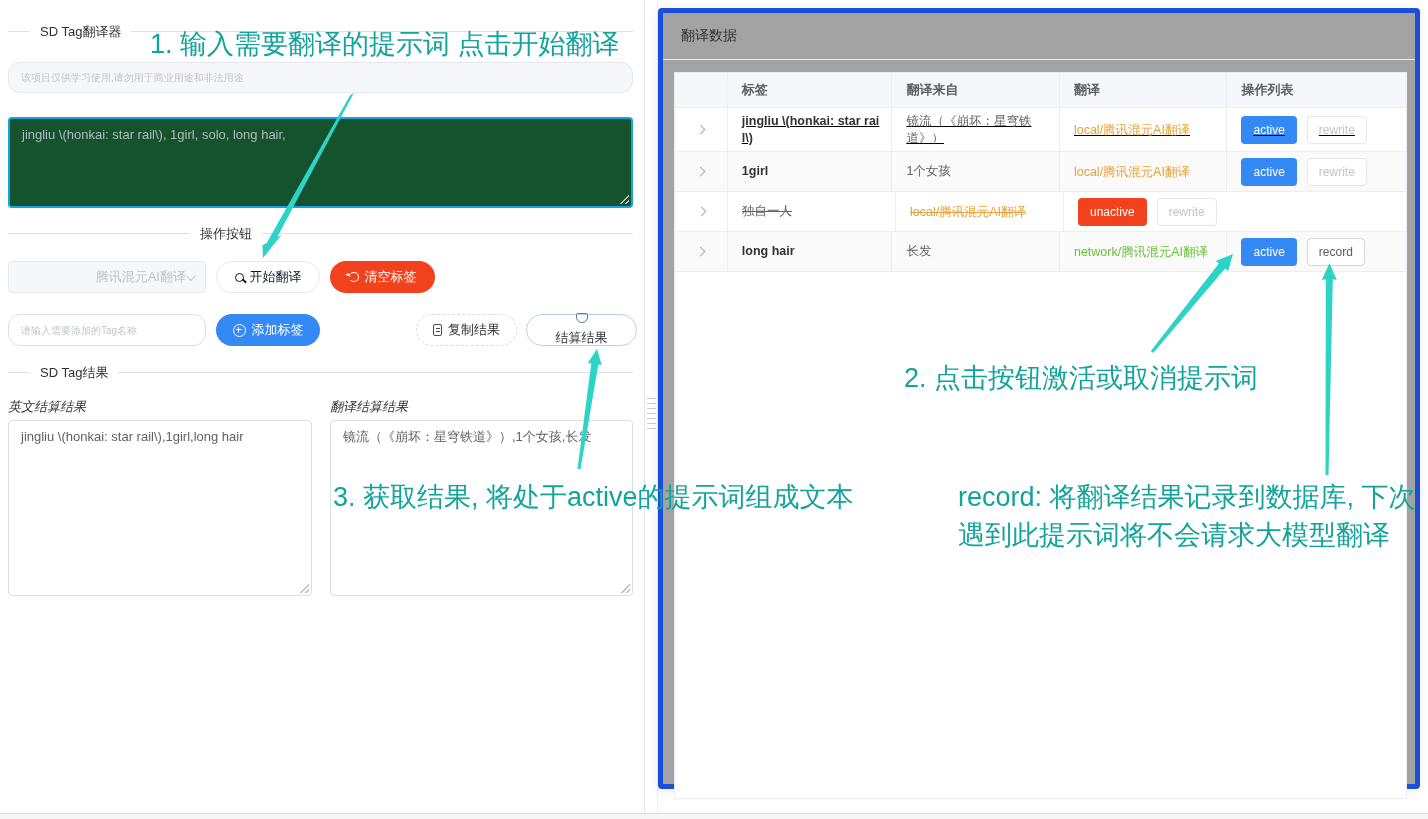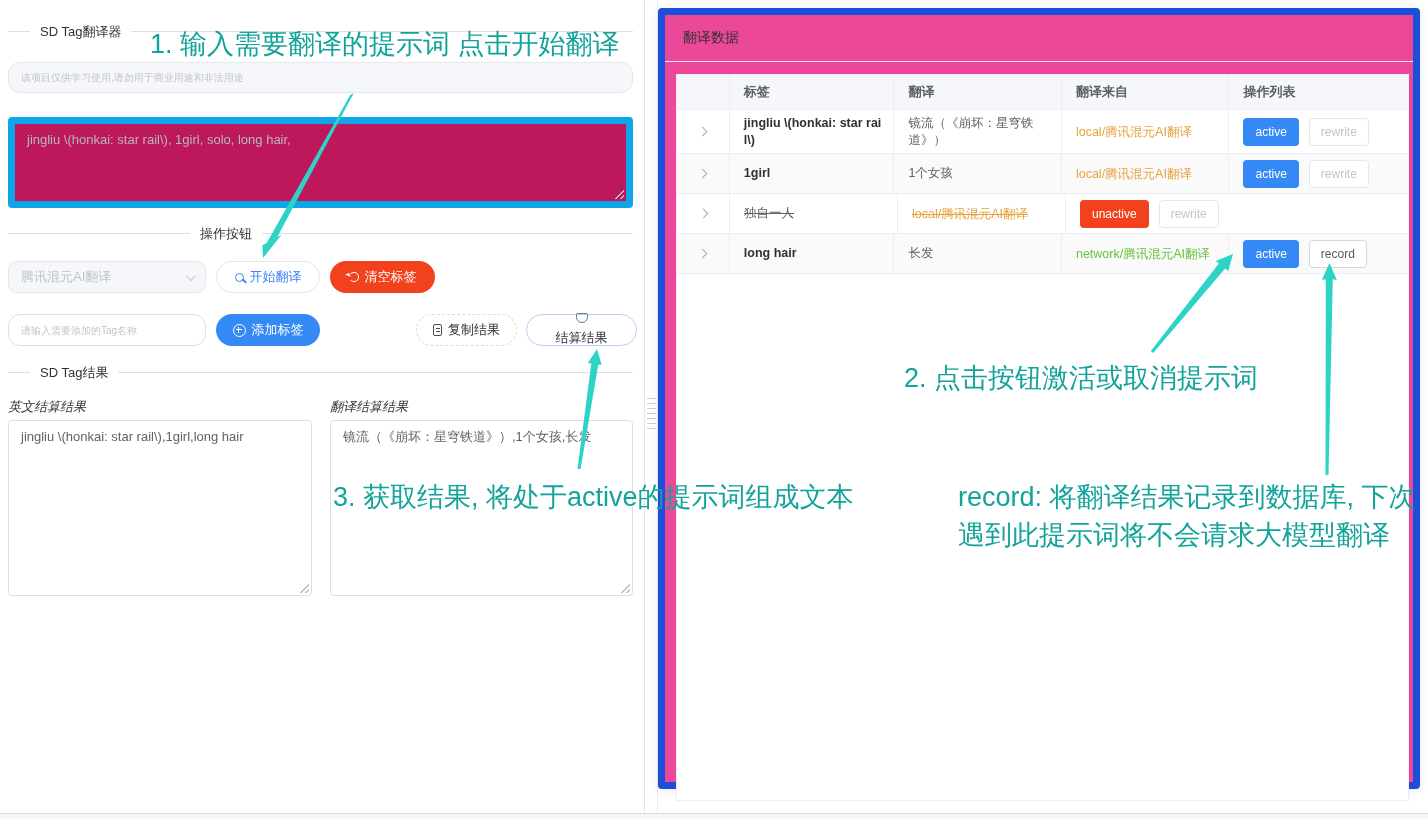--- a/index.html
+++ b/index.html
@@ -13,39 +13,39 @@
   .divider .dtext { position:absolute; top:-10px; background:#fff; padding:0 10px;
     font-size:13px; color:#303133; font-weight:500; white-space:nowrap; line-height:20px; }
   .fld { position:absolute; border-radius:12px; font-size:10px; }
   .fld.gray { background:#f5f7fa; border:1px solid #e4e7ed; }
   .fld.white { background:#fff; border:1px solid #dcdfe6; }
   input.fld { padding:0 12px; outline:none; }
   input.fld::placeholder { color:#c0c4cc; opacity:1; }
   .ta { padding:6px 12px; line-height:19px; resize:none; outline:none; font-family:inherit;
     width:100%; height:100%; background:transparent; border:none; font-size:13px; }
   .tawrap { position:absolute; border-radius:4px; overflow:hidden; }
-  .tawrap.gray { background:#be185d; border:7px solid #0ea5e9; }
+  .tawrap.gray { background:#14532d; border:2px solid #0ea5e9; }
   .tawrap.white { background:#fff; border:1px solid #dcdfe6; }
   .ta.muted { color:#b4b8bf; }
   .ta.dark { color:#606266; }
   .rz { position:absolute; right:2px; bottom:2px; width:10px; height:10px;
     clip-path:polygon(100% 0,100% 100%,0 100%);
     background:repeating-linear-gradient(-45deg,transparent 0 2px,#b9bdc5 2px 3.2px); }
 
   .pill { position:absolute; height:32px; border-radius:16px; display:flex; align-items:center;
     justify-content:center; gap:6px; font-size:13px; cursor:pointer; background:#fff; border:1px solid transparent; }
-  .pill.ghost   { border-color:#e4e7ed; color:#3b82f6; }
+  .pill.ghost   { border-color:#e4e7ed; color:#0f172a; }
   .pill.red     { background:#f1421d; color:#fff; }
   .pill.blue    { background:#3589f5; color:#fff; }
   .pill.dashed  { border:1px dashed #d9dce2; color:#303133; }
   .pill.bordered{ border:1px solid #b9cff3; color:#303133; }
 
   .selectbox { position:absolute; left:8px; top:261px; width:198px; height:32px; background:#f5f7fa;
-    border:1px solid #e4e7ed; border-radius:9px; display:flex; align-items:center;
-    padding:0 12px; font-size:13px; color:#bfc3cb; justify-content:space-between; cursor:pointer; }
+    border:1px solid #e4e7ed; border-radius:4px; display:flex; align-items:center;
+    padding:0 12px; font-size:13px; color:#bfc3cb; justify-content:flex-end; cursor:pointer; }
 
   .lbl { position:absolute; font-size:13px; font-style:italic; color:#303133; }
 
   
   .ic-search { position:relative; width:9px; height:9px; border:1.5px solid currentColor;
     border-radius:50%; display:inline-block; flex:none; }
   .ic-search::after { content:""; position:absolute; width:5px; height:1.5px; background:currentColor;
     transform:rotate(45deg); right:-4px; bottom:-1px; }
   .ic-refresh { position:relative; width:10px; height:10px; border:1.5px solid #fff;
     border-left-color:transparent; border-radius:50%; display:inline-block; flex:none; }
@@ -66,32 +66,32 @@
   .chev-r { width:7px; height:7px; border-top:1.5px solid #a8abb2; border-right:1.5px solid #a8abb2;
     transform:rotate(45deg); display:inline-block; cursor:pointer; }
 
   
   #splitter { position:absolute; left:644px; top:0; width:14px; height:813px;
     border-left:1px solid #e4e4e7; border-right:1px solid #eceef1; background:#fff; }
   #splitter .grip { position:absolute; left:2px; top:394px; width:9px; }
   #splitter .grip i { display:block; height:1px; background:#c9cdd4; margin:4px 0; }
 
   
-  #card { position:absolute; left:658px; top:8px; width:762px; height:781px; background:#ec4899;
-    border:7px solid #1d4ed8; border-radius:4px; box-shadow:0 2px 12px rgba(0,0,0,.08); }
+  #card { position:absolute; left:658px; top:8px; width:762px; height:781px; background:#a3a3a3;
+    border:5px solid #1d4ed8; border-radius:4px; box-shadow:0 2px 12px rgba(0,0,0,.08); }
   .card-h { height:47px; border-bottom:1px solid #ebeef5; display:flex; align-items:center;
     padding-left:18px; font-size:14px; color:#303133; }
   .tbl { position:absolute; left:11px; top:59px; width:733px; height:727px; border:1px solid #ebeef5;
     overflow:hidden; background:#fff; }
   .thead { display:flex; height:35px; background:#f5f7fa; border-bottom:1px solid #ebeef5; }
   .th { display:flex; align-items:center; padding-left:14px; font-size:13px; color:#5c6066;
     font-weight:700; border-right:1px solid #ebeef5; }
   .trow { display:flex; border-bottom:1px solid #ebeef5; }
   .trow.stripe { background:#fafafa; }
-  .h44 { height:44px; } .h40 { height:40px; }
+  .h44 { height:44px;text-decoration:underline; } .h40 { height:40px; }
   .td { display:flex; align-items:center; padding:0 10px 0 14px; border-right:1px solid #ebeef5; }
   .c0 { width:53px; justify-content:center; padding:0; }
   .c1 { width:165px; } .c2 { width:168px; } .c3 { width:168px; }
   .c4 { width:179px; border-right:none; gap:10px; }
   .th.c4, .td.c4 { border-right:none; }
   .cell-tag { font-size:12.5px; font-weight:bold; color:#303133; line-height:17px; word-break:break-all; }
   .cell-trans { font-size:12.5px; color:#606266; line-height:17px; }
   .cell-src { font-size:12.5px; line-height:16px; }
   .src-local { color:#e6a23c; } .src-network { color:#67c23a; }
   .strike { text-decoration:line-through; }
@@ -197,22 +197,22 @@
 
   <div id="card">
     <div class="card-h">
       <span>翻译数据</span>
     </div>
 
     <div class="tbl">
       <div class="thead">
         <div class="th c0"></div>
         <div class="th c1">标签</div>
+        <div class="th c3">翻译来自</div>
         <div class="th c2">翻译</div>
-        <div class="th c3">翻译来自</div>
         <div class="th c4">操作列表</div>
       </div>
 
       <div class="trow h44">
         <div class="td c0">
             <span class="chev-r"></span>
           </div>
         <div class="td c1">
             <span class="cell-tag">jingliu \(honkai: star rail\)</span>
           </div>

